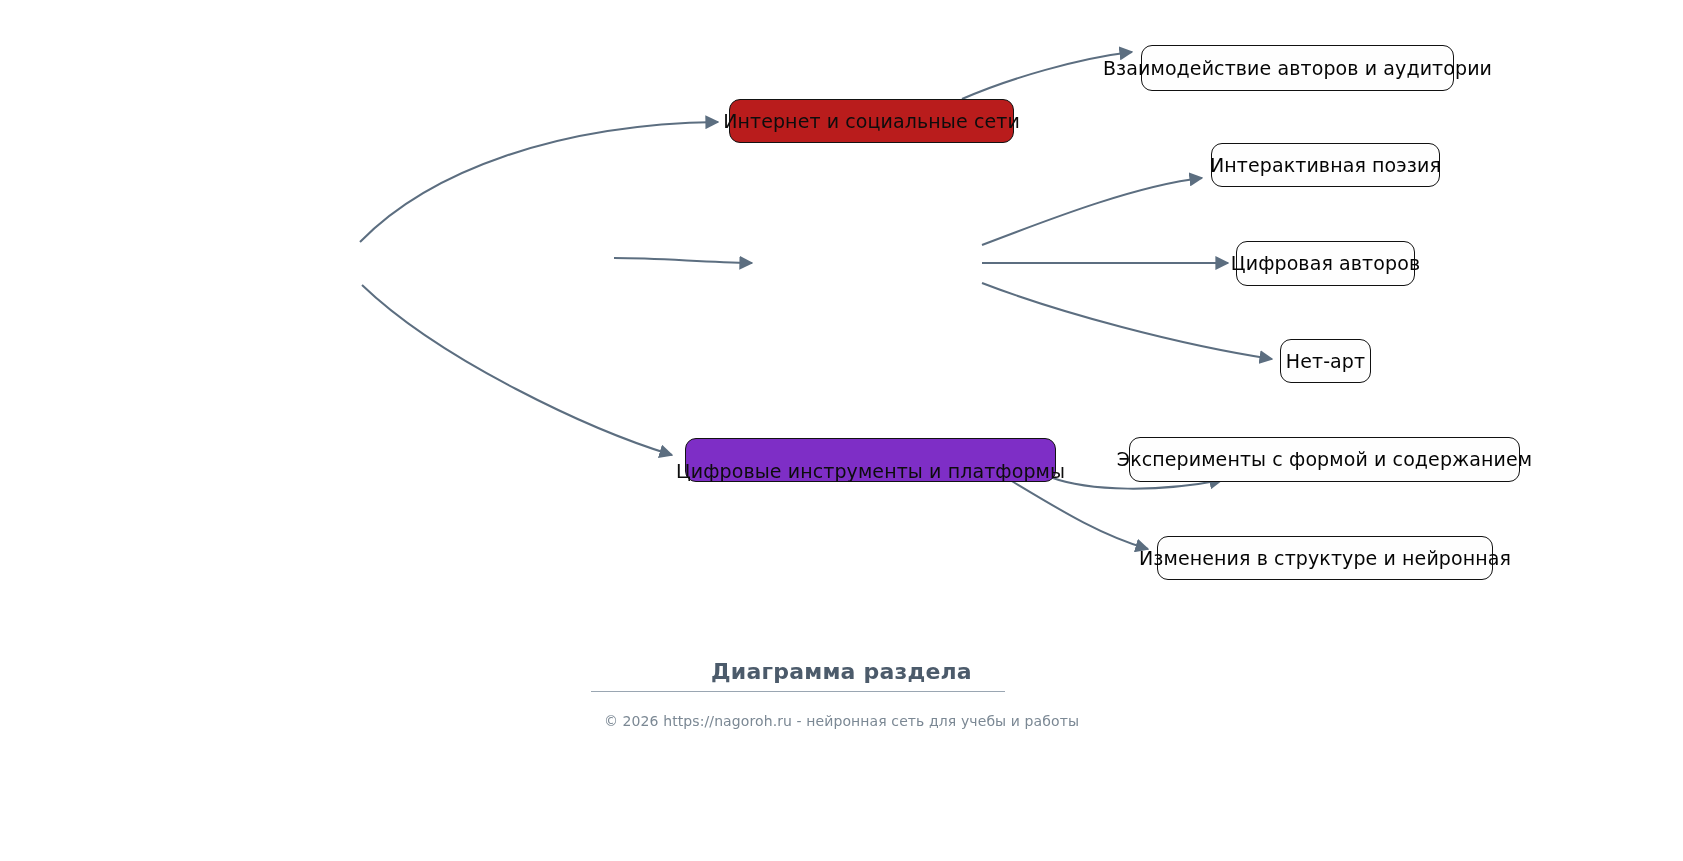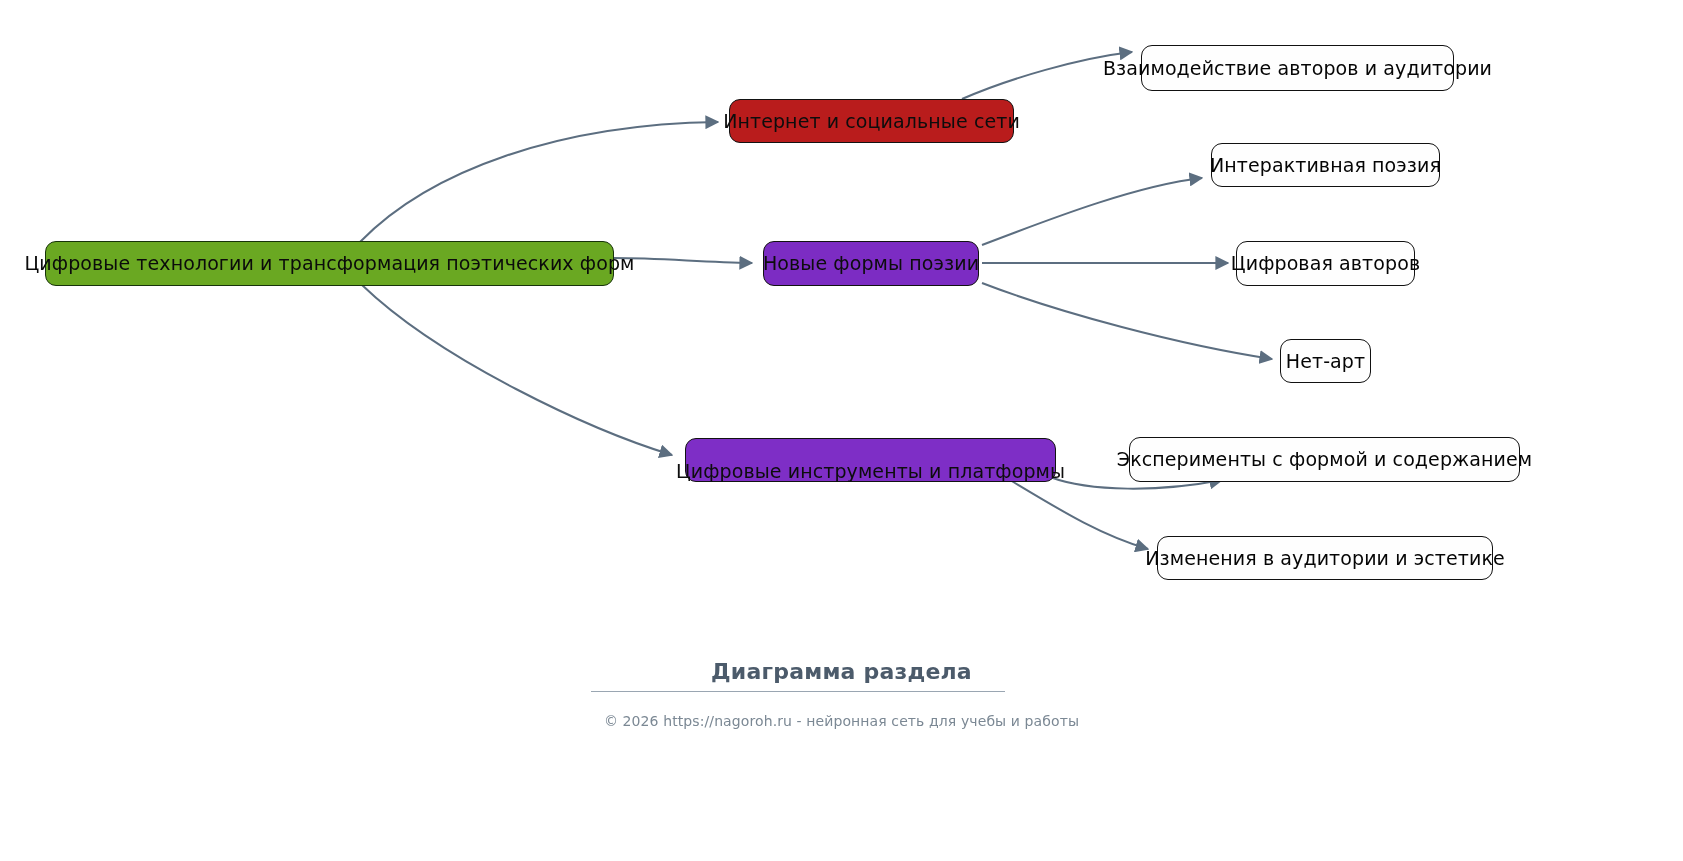--- a/index.html
+++ b/index.html
@@ -122,35 +122,29 @@
 
     <path d="M 982 263 C 1060 263, 1150 263, 1228 263" fill="none" stroke="#5c6e80" stroke-width="2" marker-end="url(#arrow)"></path>
 
     <path d="M 982 283 C 1060 313, 1180 345, 1272 359" fill="none" stroke="#5c6e80" stroke-width="2" marker-end="url(#arrow)"></path>
 
     <path d="M 1050 477 C 1090 492, 1160 492, 1222 480" fill="none" stroke="#5c6e80" stroke-width="2" marker-end="url(#arrow)"></path>
 
     <path d="M 1010 480 C 1060 510, 1100 535, 1148 549" fill="none" stroke="#5c6e80" stroke-width="2" marker-end="url(#arrow)"></path>
   </svg>
 
-  <div class="node root" style="left:45px; top:241px; width:569px; height:45px;">
-    <span>Цифровые технологии и трансформация поэтических форм</span>
-  </div>
 
   <div class="node branch b1" style="left:729px; top:99px; width:285px; height:44px;">
     <span>Интернет и социальные сети</span>
   </div>
 
   <div class="node leaf" style="left:1141px; top:45px; width:313px; height:46px;">
     <span>Взаимодействие авторов и аудитории</span>
   </div>
 
-  <div class="node branch b2" style="left:763px; top:241px; width:216px; height:45px;">
-    <span>Новые формы поэзии</span>
-  </div>
 
   <div class="node leaf" style="left:1211px; top:143px; width:229px; height:44px;">
     <span>Интерактивная поэзия</span>
   </div>
 
   <div class="node leaf" style="left:1236px; top:241px; width:179px; height:45px;">
     <span>Цифровая авторов</span>
   </div>
 
   <div class="node leaf" style="left:1280px; top:339px; width:91px; height:44px;">
@@ -159,21 +153,21 @@
 
   <div class="node branch b3" style="left:685px; top:438px; width:371px; height:44px;">
     <span>Цифровые инструменты и платформы</span>
   </div>
 
   <div class="node leaf" style="left:1129px; top:437px; width:391px; height:45px;">
     <span>Эксперименты с формой и содержанием</span>
   </div>
 
   <div class="node leaf" style="left:1157px; top:536px; width:336px; height:44px;">
-    <span>Изменения в аудитории и эстетике</span>
+    <span>Изменения в структуре и нейронная</span>
   </div>
 
   <div class="caption" style="top:659px;">Диаграмма раздела</div>
 
   <div class="rule" style="left:591px; top:691px; width:414px;"></div>
 
   <div class="footer" style="top:713px;">© 2026 https://nagoroh.ru - нейронная сеть для учебы и работы</div>
 
 </div>
 

